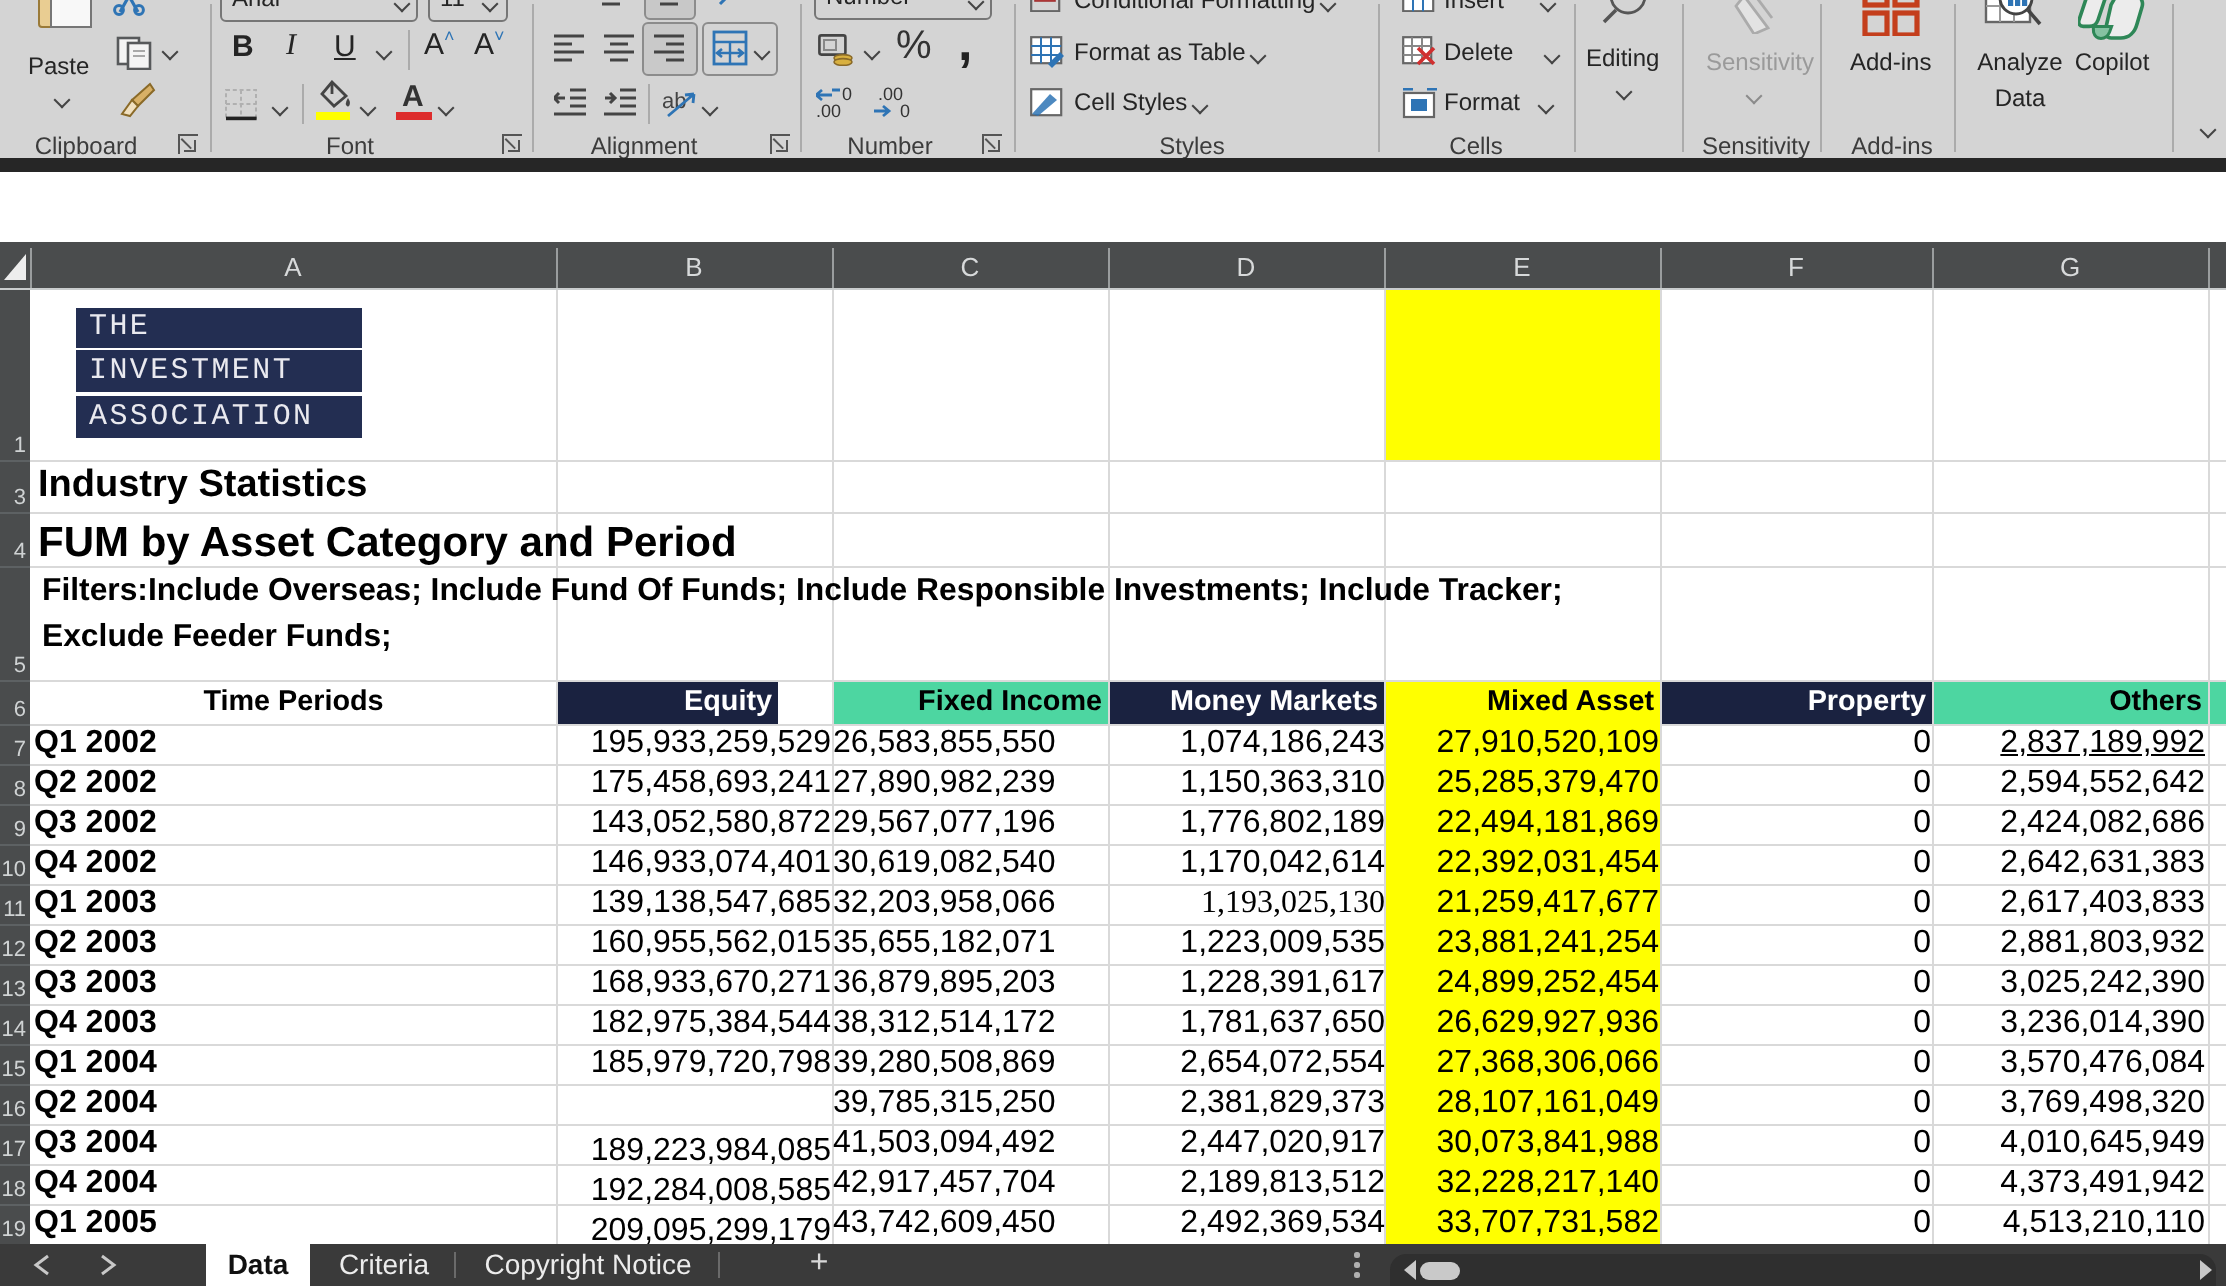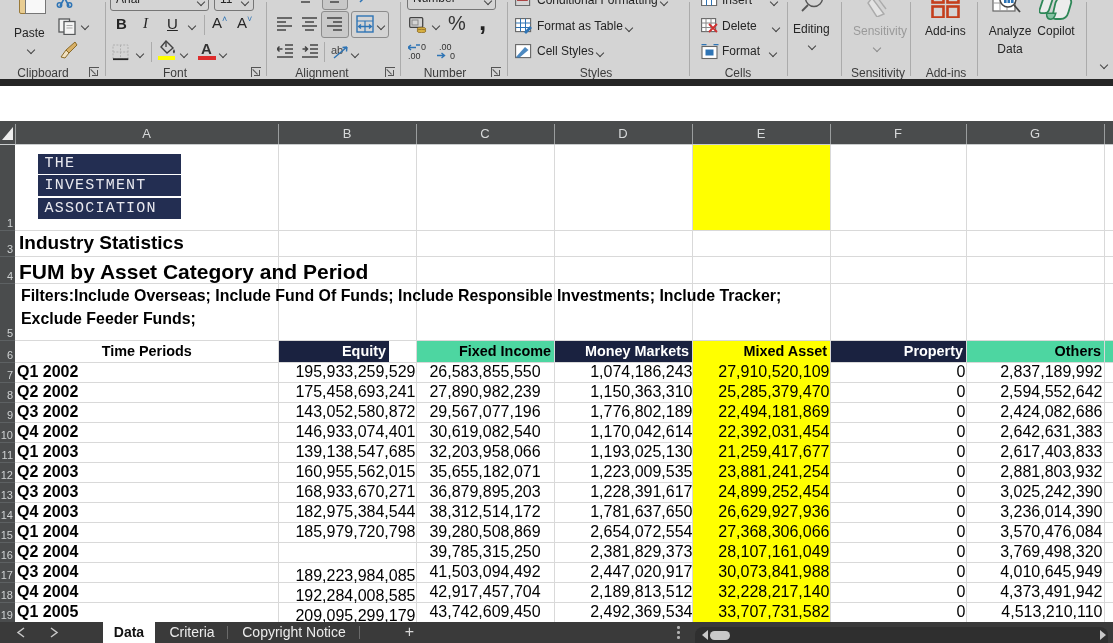--- a/index.html
+++ b/index.html
@@ -392,41 +392,41 @@
         <div style="height:20px;line-height:20px;">139,138,547,685</div>
         <div style="height:20px;line-height:20px;">160,955,562,015</div>
         <div style="height:20px;line-height:20px;">168,933,670,271</div>
         <div style="height:20px;line-height:20px;">182,975,384,544</div>
         <div style="height:20px;line-height:20px;">185,979,720,798</div>
         <div style="height:20px;line-height:20px;margin-top:24px;">189,223,984,085</div>
         <div style="height:20px;line-height:20px;">192,284,008,585</div>
         <div style="height:20px;line-height:20px;">209,095,299,179</div>
         <div style="height:20px;line-height:20px;">215,053,130,835</div>
       </div>
-<div style="position:absolute;left:416.5px;top:362px;width:137px;text-align:center;">
+<div style="position:absolute;left:416.5px;top:362px;width:137px;text-align:left;">
         <div style="height:20px;line-height:20px;">26,583,855,550</div>
         <div style="height:20px;line-height:20px;">27,890,982,239</div>
         <div style="height:20px;line-height:20px;">29,567,077,196</div>
         <div style="height:20px;line-height:20px;">30,619,082,540</div>
         <div style="height:20px;line-height:20px;">32,203,958,066</div>
         <div style="height:20px;line-height:20px;">35,655,182,071</div>
         <div style="height:20px;line-height:20px;">36,879,895,203</div>
         <div style="height:20px;line-height:20px;">38,312,514,172</div>
         <div style="height:20px;line-height:20px;">39,280,508,869</div>
         <div style="height:20px;line-height:20px;">39,785,315,250</div>
         <div style="height:20px;line-height:20px;">41,503,094,492</div>
         <div style="height:20px;line-height:20px;">42,917,457,704</div>
         <div style="height:20px;line-height:20px;">43,742,609,450</div>
       </div>
 <div style="position:absolute;left:554.5px;top:362px;width:138px;text-align:right;">
         <div style="height:20px;line-height:20px;">1,074,186,243</div>
         <div style="height:20px;line-height:20px;">1,150,363,310</div>
         <div style="height:20px;line-height:20px;">1,776,802,189</div>
         <div style="height:20px;line-height:20px;">1,170,042,614</div>
-        <div style="height:20px;line-height:20px;">1,193,025,130</div>
+        <div style="height:20px;line-height:20px;font-family:Liberation Serif, serif;">1,193,025,130</div>
         <div style="height:20px;line-height:20px;">1,223,009,535</div>
         <div style="height:20px;line-height:20px;">1,228,391,617</div>
         <div style="height:20px;line-height:20px;">1,781,637,650</div>
         <div style="height:20px;line-height:20px;">2,654,072,554</div>
         <div style="height:20px;line-height:20px;">2,381,829,373</div>
         <div style="height:20px;line-height:20px;">2,447,020,917</div>
         <div style="height:20px;line-height:20px;">2,189,813,512</div>
         <div style="height:20px;line-height:20px;">2,492,369,534</div>
       </div>
 <div style="position:absolute;left:692.5px;top:362px;width:137px;text-align:right;">
@@ -453,21 +453,21 @@
         <div style="height:20px;line-height:20px;">0</div>
         <div style="height:20px;line-height:20px;">0</div>
         <div style="height:20px;line-height:20px;">0</div>
         <div style="height:20px;line-height:20px;">0</div>
         <div style="height:20px;line-height:20px;">0</div>
         <div style="height:20px;line-height:20px;">0</div>
         <div style="height:20px;line-height:20px;">0</div>
         <div style="height:20px;line-height:20px;">0</div>
       </div>
 <div style="position:absolute;left:966.5px;top:362px;width:136px;text-align:right;">
-        <div style="height:20px;line-height:20px;">2,837,189,992</div>
+        <div style="height:20px;line-height:20px;text-decoration:underline;">2,837,189,992</div>
         <div style="height:20px;line-height:20px;">2,594,552,642</div>
         <div style="height:20px;line-height:20px;">2,424,082,686</div>
         <div style="height:20px;line-height:20px;">2,642,631,383</div>
         <div style="height:20px;line-height:20px;">2,617,403,833</div>
         <div style="height:20px;line-height:20px;">2,881,803,932</div>
         <div style="height:20px;line-height:20px;">3,025,242,390</div>
         <div style="height:20px;line-height:20px;">3,236,014,390</div>
         <div style="height:20px;line-height:20px;">3,570,476,084</div>
         <div style="height:20px;line-height:20px;">3,769,498,320</div>
         <div style="height:20px;line-height:20px;">4,010,645,949</div>

